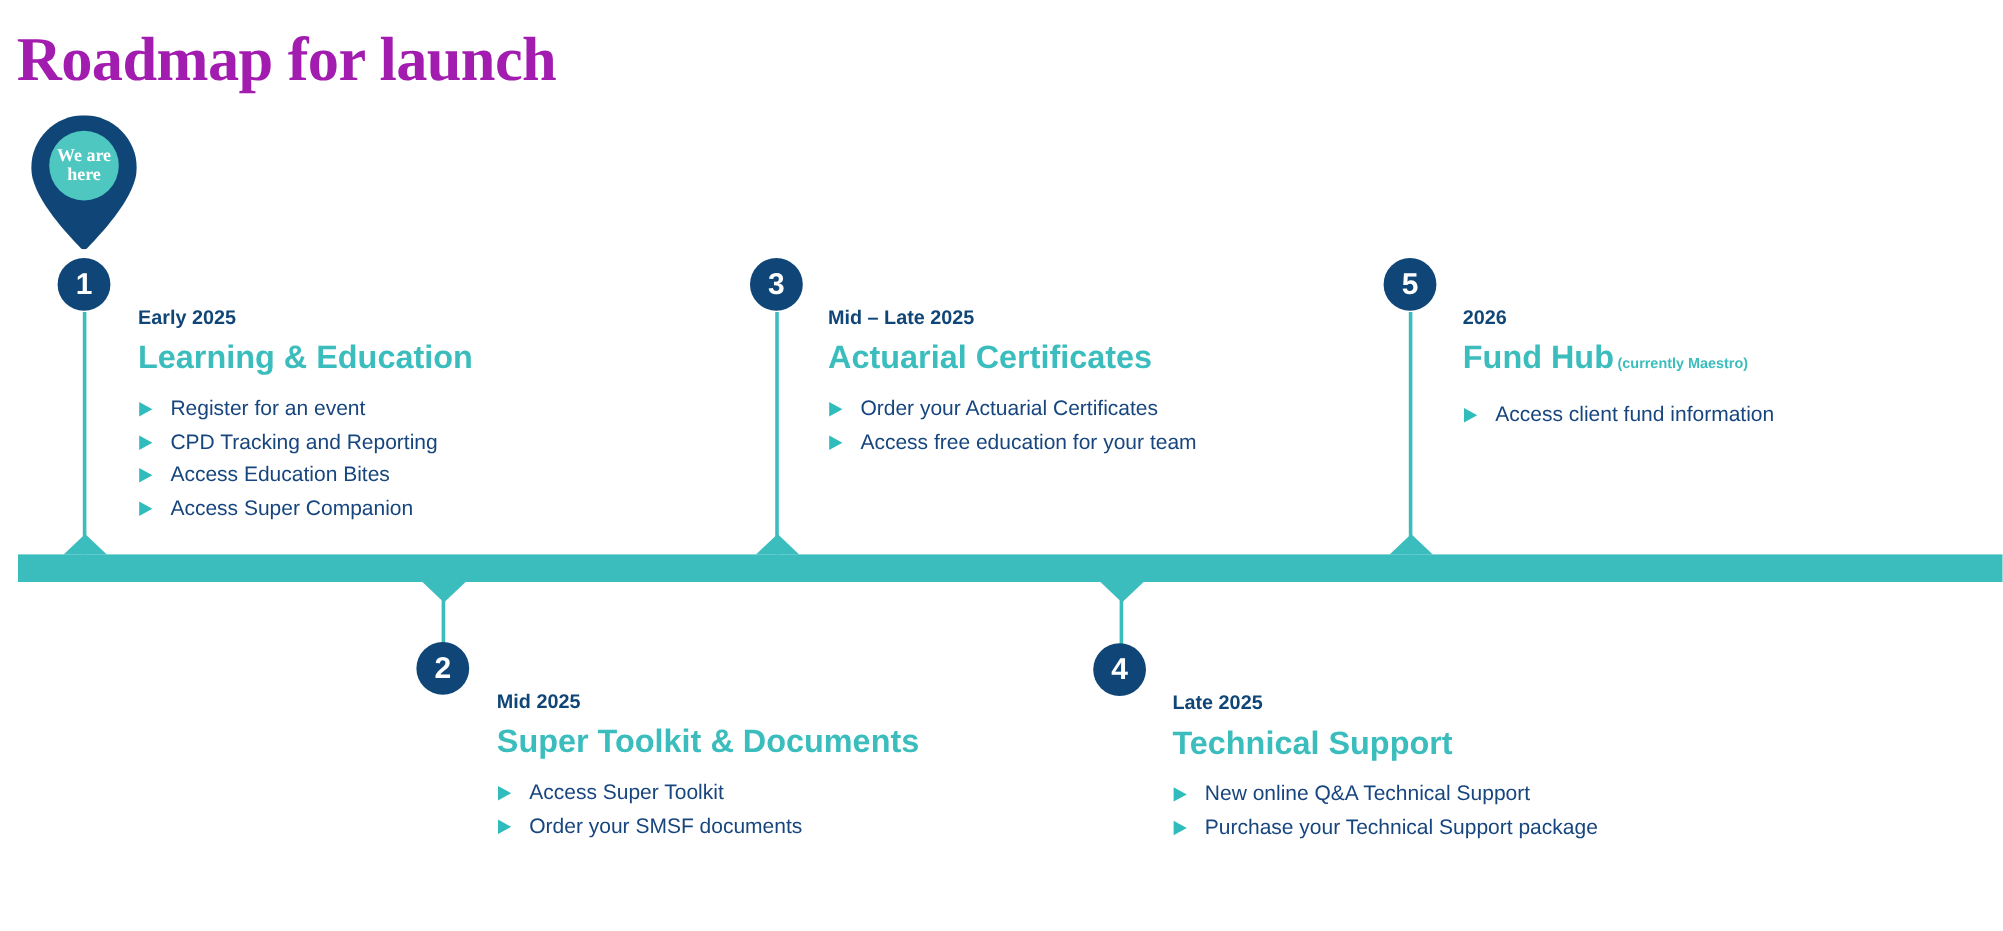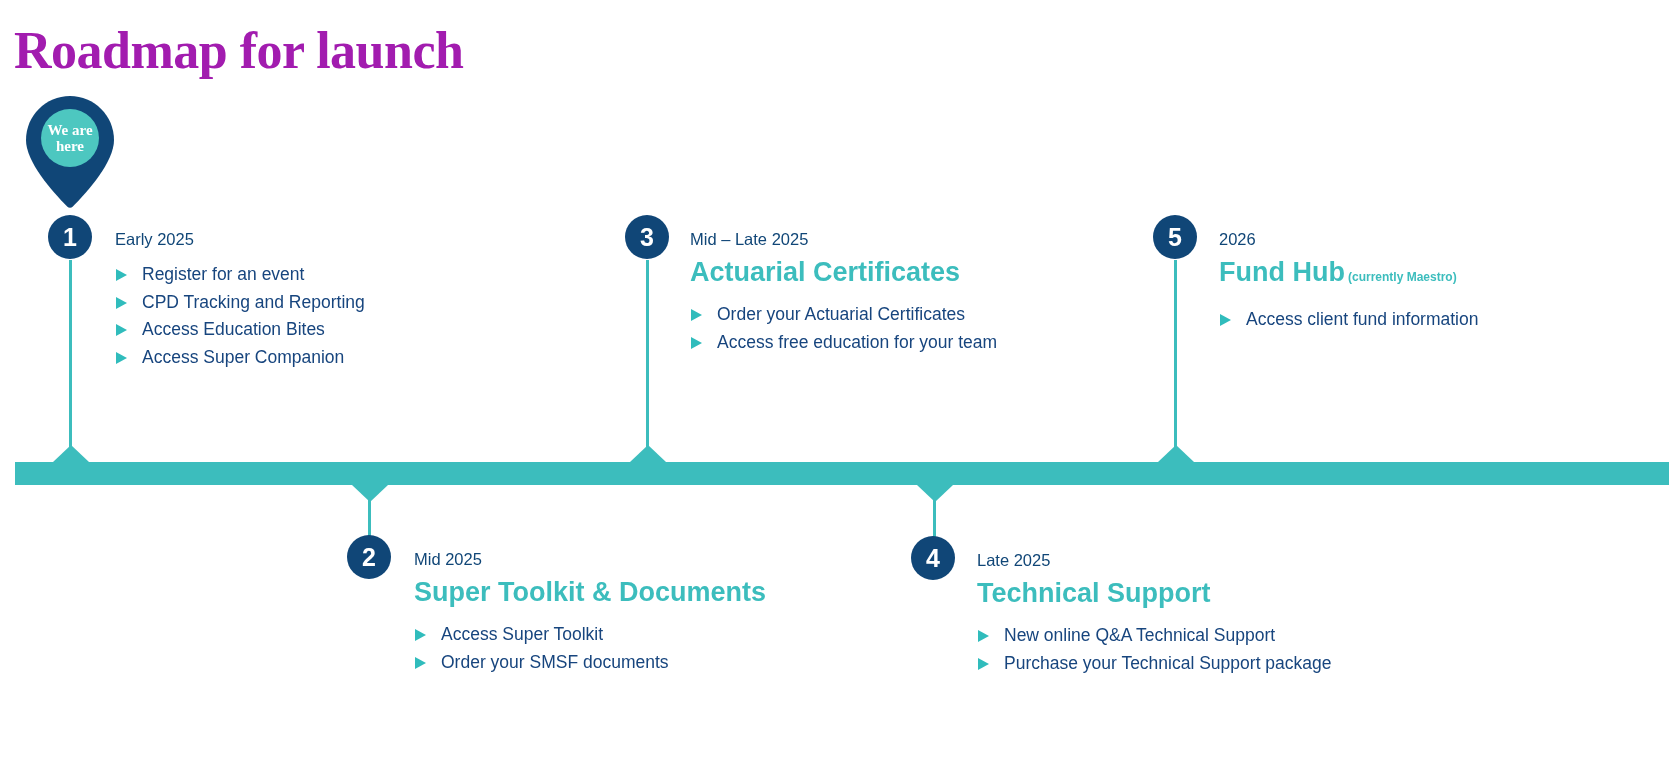--- a/index.html
+++ b/index.html
@@ -80,25 +80,26 @@
     line-height: 44px;
     text-align: center;
   }
 
   
   .milestone {
     position: absolute;
   }
   .ms-period {
     font-family: "Liberation Sans", sans-serif;
-    font-weight: 400;
+    font-weight: 700;
     font-size: 16.5px;
     line-height: 20px;
     color: #104677;
     white-space: nowrap;
+    margin-top: 26px;
   }
   .ms-title {
     font-family: "Liberation Sans", sans-serif;
     font-weight: 700;
     font-size: 27px;
     line-height: 34px;
     color: #3CBDBD;
     white-space: nowrap;
     margin-top: 6px;
   }
@@ -163,20 +164,23 @@
 
   <div id="page-title">Roadmap for launch</div>
 
   <div id="timeline-bar"></div>
 
   <div class="notch up" style="left:53px; top:445px;"></div>
   <div class="stem" style="left:69px; top:260px; height:202px;"></div>
   <div class="node-circle" style="left:48px; top:215px;">1</div>
   <div class="milestone" style="left:115px; top:229px;">
     <div class="ms-period">Early 2025</div>
+    <div class="ms-title">
+      <span>Learning &amp; Education</span>
+    </div>
     <ul class="bullets">
       <li class="bullet"><span class="tri"></span><span>Register for an event</span></li>
       <li class="bullet"><span class="tri"></span><span>CPD Tracking and Reporting</span></li>
       <li class="bullet"><span class="tri"></span><span>Access Education Bites</span></li>
       <li class="bullet"><span class="tri"></span><span>Access Super Companion</span></li>
     </ul>
   </div>
 
   <div class="notch up" style="left:630px; top:445px;"></div>
   <div class="stem" style="left:646px; top:260px; height:202px;"></div>

